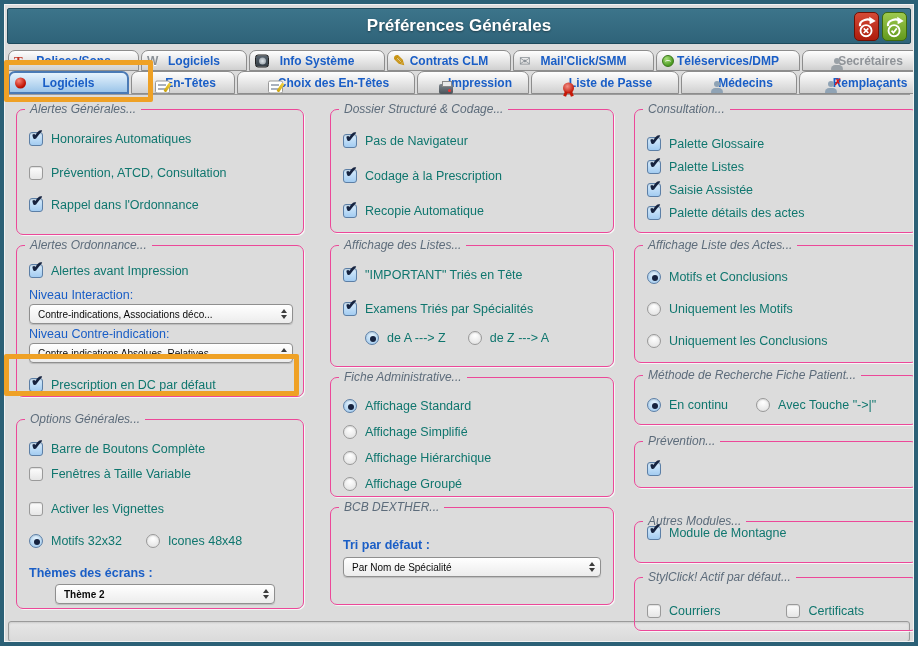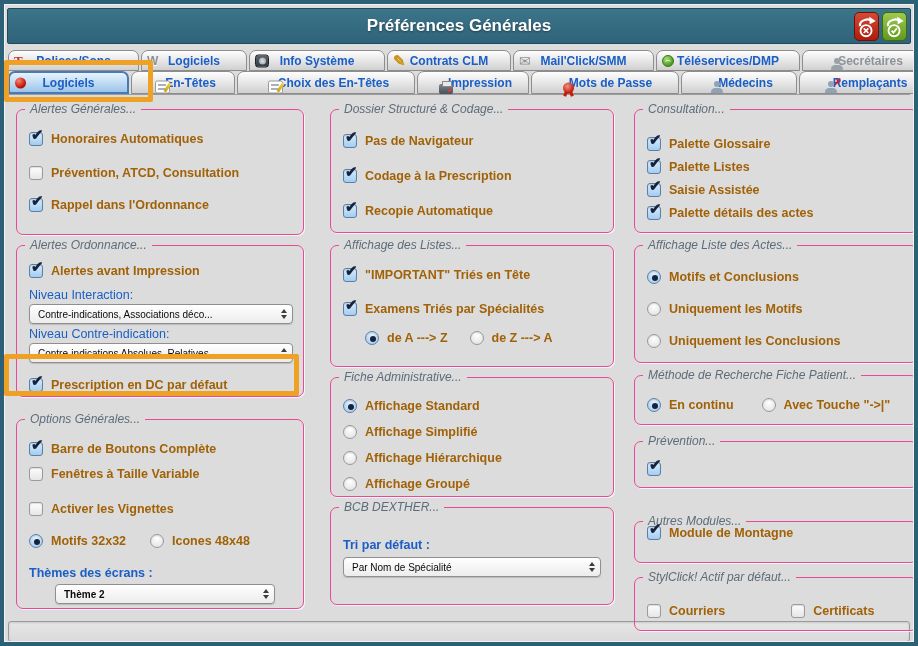--- a/index.html
+++ b/index.html
@@ -66,21 +66,21 @@
 
   .cb-row,.rd-row{display:flex;align-items:center;gap:8px;height:17px;margin-left:12px;cursor:pointer;}
   .cbox{position:relative;width:14px;height:14px;border-radius:3px;flex:0 0 auto;
         border:1px solid #9a9a9a;background:linear-gradient(#fdfdfd,#e6e6e6);box-shadow:inset 0 1px 1px rgba(0,0,0,.12);}
   .cbox.checked{border:1px solid #5c7fa6;background:linear-gradient(#d8ecfc,#a3ccf1);}
   .cbox.checked::after{content:"✔";position:absolute;top:-7px;left:1px;font-size:15px;font-weight:bold;color:#16233f;}
   .rbox{position:relative;width:14px;height:14px;border-radius:50%;flex:0 0 auto;
         border:1px solid #999;background:radial-gradient(circle at 50% 30%,#fff,#dedede);box-shadow:inset 0 1px 1px rgba(0,0,0,.1);}
   .rbox.sel{border:1px solid #5c7fa6;background:radial-gradient(circle at 50% 30%,#e3f2fd,#9dc7ec);}
   .rbox.sel::after{content:"";position:absolute;top:4px;left:4px;width:6px;height:6px;border-radius:50%;background:#16233f;}
-  .cblabel{font-size:12.5px;font-weight:bold;color:#a16207;white-space:nowrap;}
+  .cblabel{font-size:12.5px;font-weight:normal;color:#0f766e;white-space:nowrap;}
   .sublabel{font-size:12.5px;color:#1a5ec6;margin-left:12px;white-space:nowrap;}
   .boldlabel{font-size:12.5px;font-weight:bold;color:#1a5ec6;margin-left:12px;white-space:nowrap;}
 
   .select{height:20px;display:flex;align-items:center;background:linear-gradient(#ffffff,#ececec);
           border:1px solid #8f8f8f;border-radius:4px;padding:0 5px 0 8px;margin-left:12px;cursor:pointer;
           box-shadow:0 1px 1px rgba(0,0,0,.15);}
   .sel-text{font-size:10px;color:#0a0a0a;white-space:nowrap;overflow:hidden;}
   .stepper{margin-left:auto;display:flex;flex-direction:column;gap:2px;padding-left:6px;}
   .stepper i{width:0;height:0;border-left:3.5px solid transparent;border-right:3.5px solid transparent;}
   .stepper .up{border-bottom:4px solid #3c3c3c;}
@@ -164,21 +164,21 @@
     <div class="tab" style="width:178px">
       <span class="ticon docabc"></span>
       <span class="tlabel">Choix des En-Têtes</span>
     </div>
     <div class="tab" style="width:112px">
       <span class="ticon printer"></span>
       <span class="tlabel">Impression</span>
     </div>
     <div class="tab" style="width:148px">
       <span class="ticon seal"></span>
-      <span class="tlabel">Mots de Passe</span>
+      <span class="tlabel">Liste de Passe</span>
     </div>
     <div class="tab" style="width:116px">
       <span class="ticon bust"></span>
       <span class="tlabel">Médecins</span>
     </div>
     <div class="tab" style="width:129px">
       <span class="ticon bust">
           <i class="bust-x">✗</i>
         </span>
       <span class="tlabel">Remplaçants</span>

